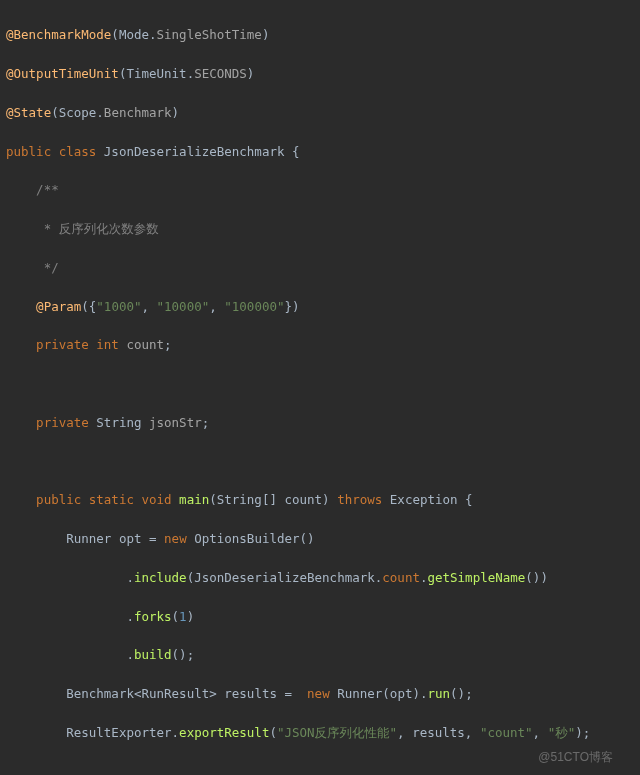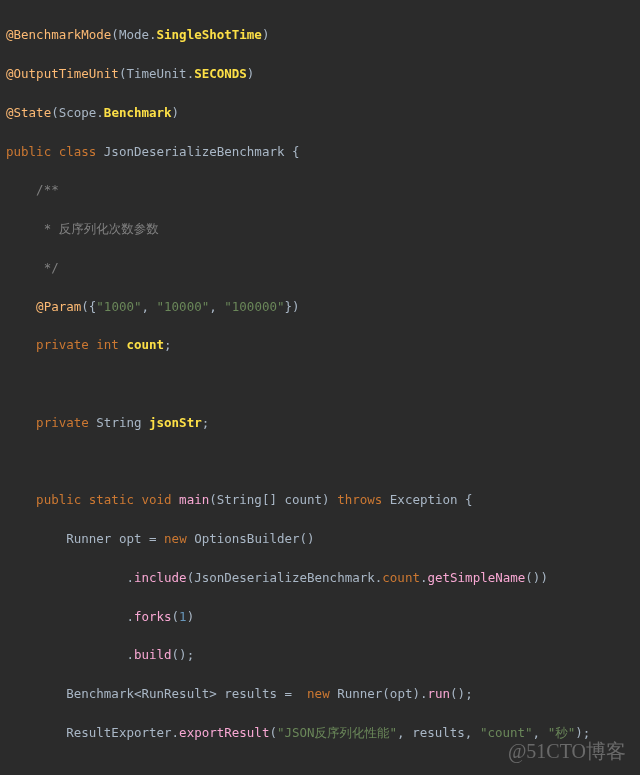--- a/index.html
+++ b/index.html
@@ -13,30 +13,30 @@
     width: 640px;
     height: 775px;
     overflow: hidden;
     position: relative;
   }
   .code { white-space: pre; }
   .ann { color: #fdba74; }
   .kw { color: #cc7832; margin-top: 23px; }
   .str { color: #6a8759; }
   .num { color: #6897bb; }
-  .mtd { color: #f9a8d4; }
+  .mtd { color: #bef264; }
   .cmt { color: #808080; }
-  .fld { color: #fde047; font-weight: bold; }
+  .fld { color: #a3a3a3; }
   .watermark {
     position: absolute;
-    right: 14px;
+    right: 27px;
     bottom: 8px;
     color: rgba(200,200,200,0.4);
-    font-size: 20px;
-    font-family: Liberation Serif, serif;
+    font-size: 12px;
+    font-family: Liberation Sans, sans-serif;
   }
 </style>
 </head>
 <body>
 
 <div class="code">
 <div><span class="ann">@BenchmarkMode</span><span>(</span><span>Mode</span><span>.</span><span class="fld">SingleShotTime</span><span>)</span></div>
 <div><span class="ann">@OutputTimeUnit</span><span>(</span><span>TimeUnit</span><span>.</span><span class="fld">SECONDS</span><span>)</span></div>
 <div><span class="ann">@State</span><span>(</span><span>Scope</span><span>.</span><span class="fld">Benchmark</span><span>)</span></div>
 <div><span class="kw">public class </span><span>JsonDeserializeBenchmark </span><span>{</span></div>

